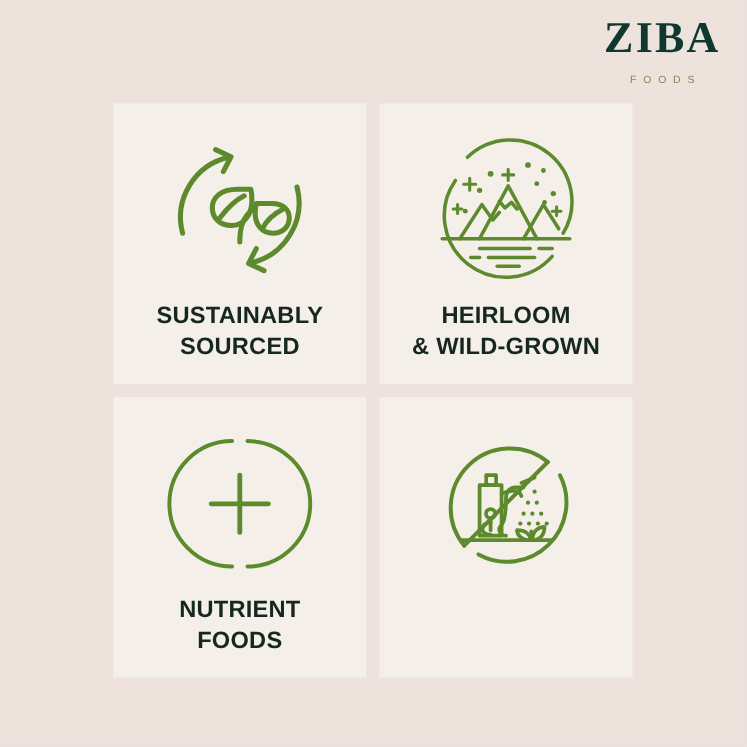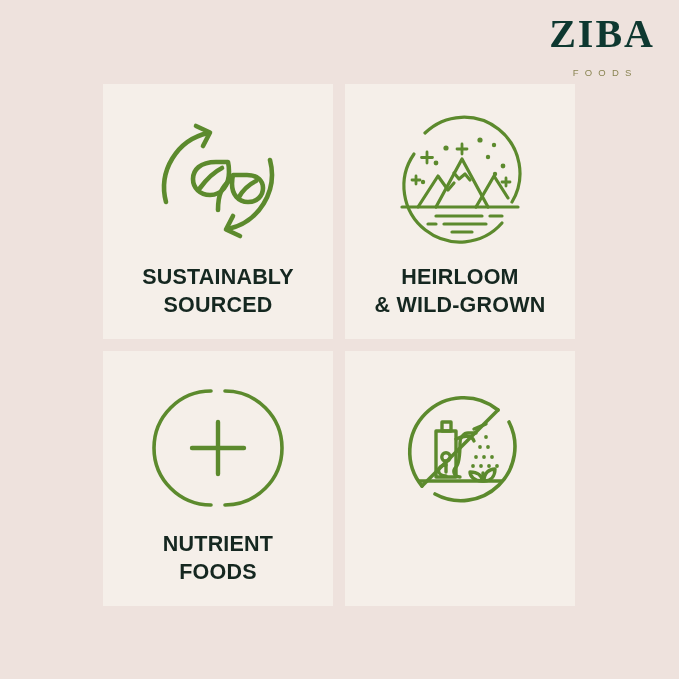--- a/index.html
+++ b/index.html
@@ -45,21 +45,21 @@
     font-weight: 400;
     letter-spacing: 6.2px;
     color: #8a8452;
     padding-left: 6px;
   }
 
   
   .badge-grid {
     position: absolute;
     left: 103px;
-    top: 84px;
+    top: 94px;
     width: 472px;
     height: 522px;
     display: grid;
     grid-template-columns: 230px 230px;
     grid-template-rows: 255px 255px;
     column-gap: 12px;
     row-gap: 12px;
     gap: 12px;
   }
   .badge-card {

